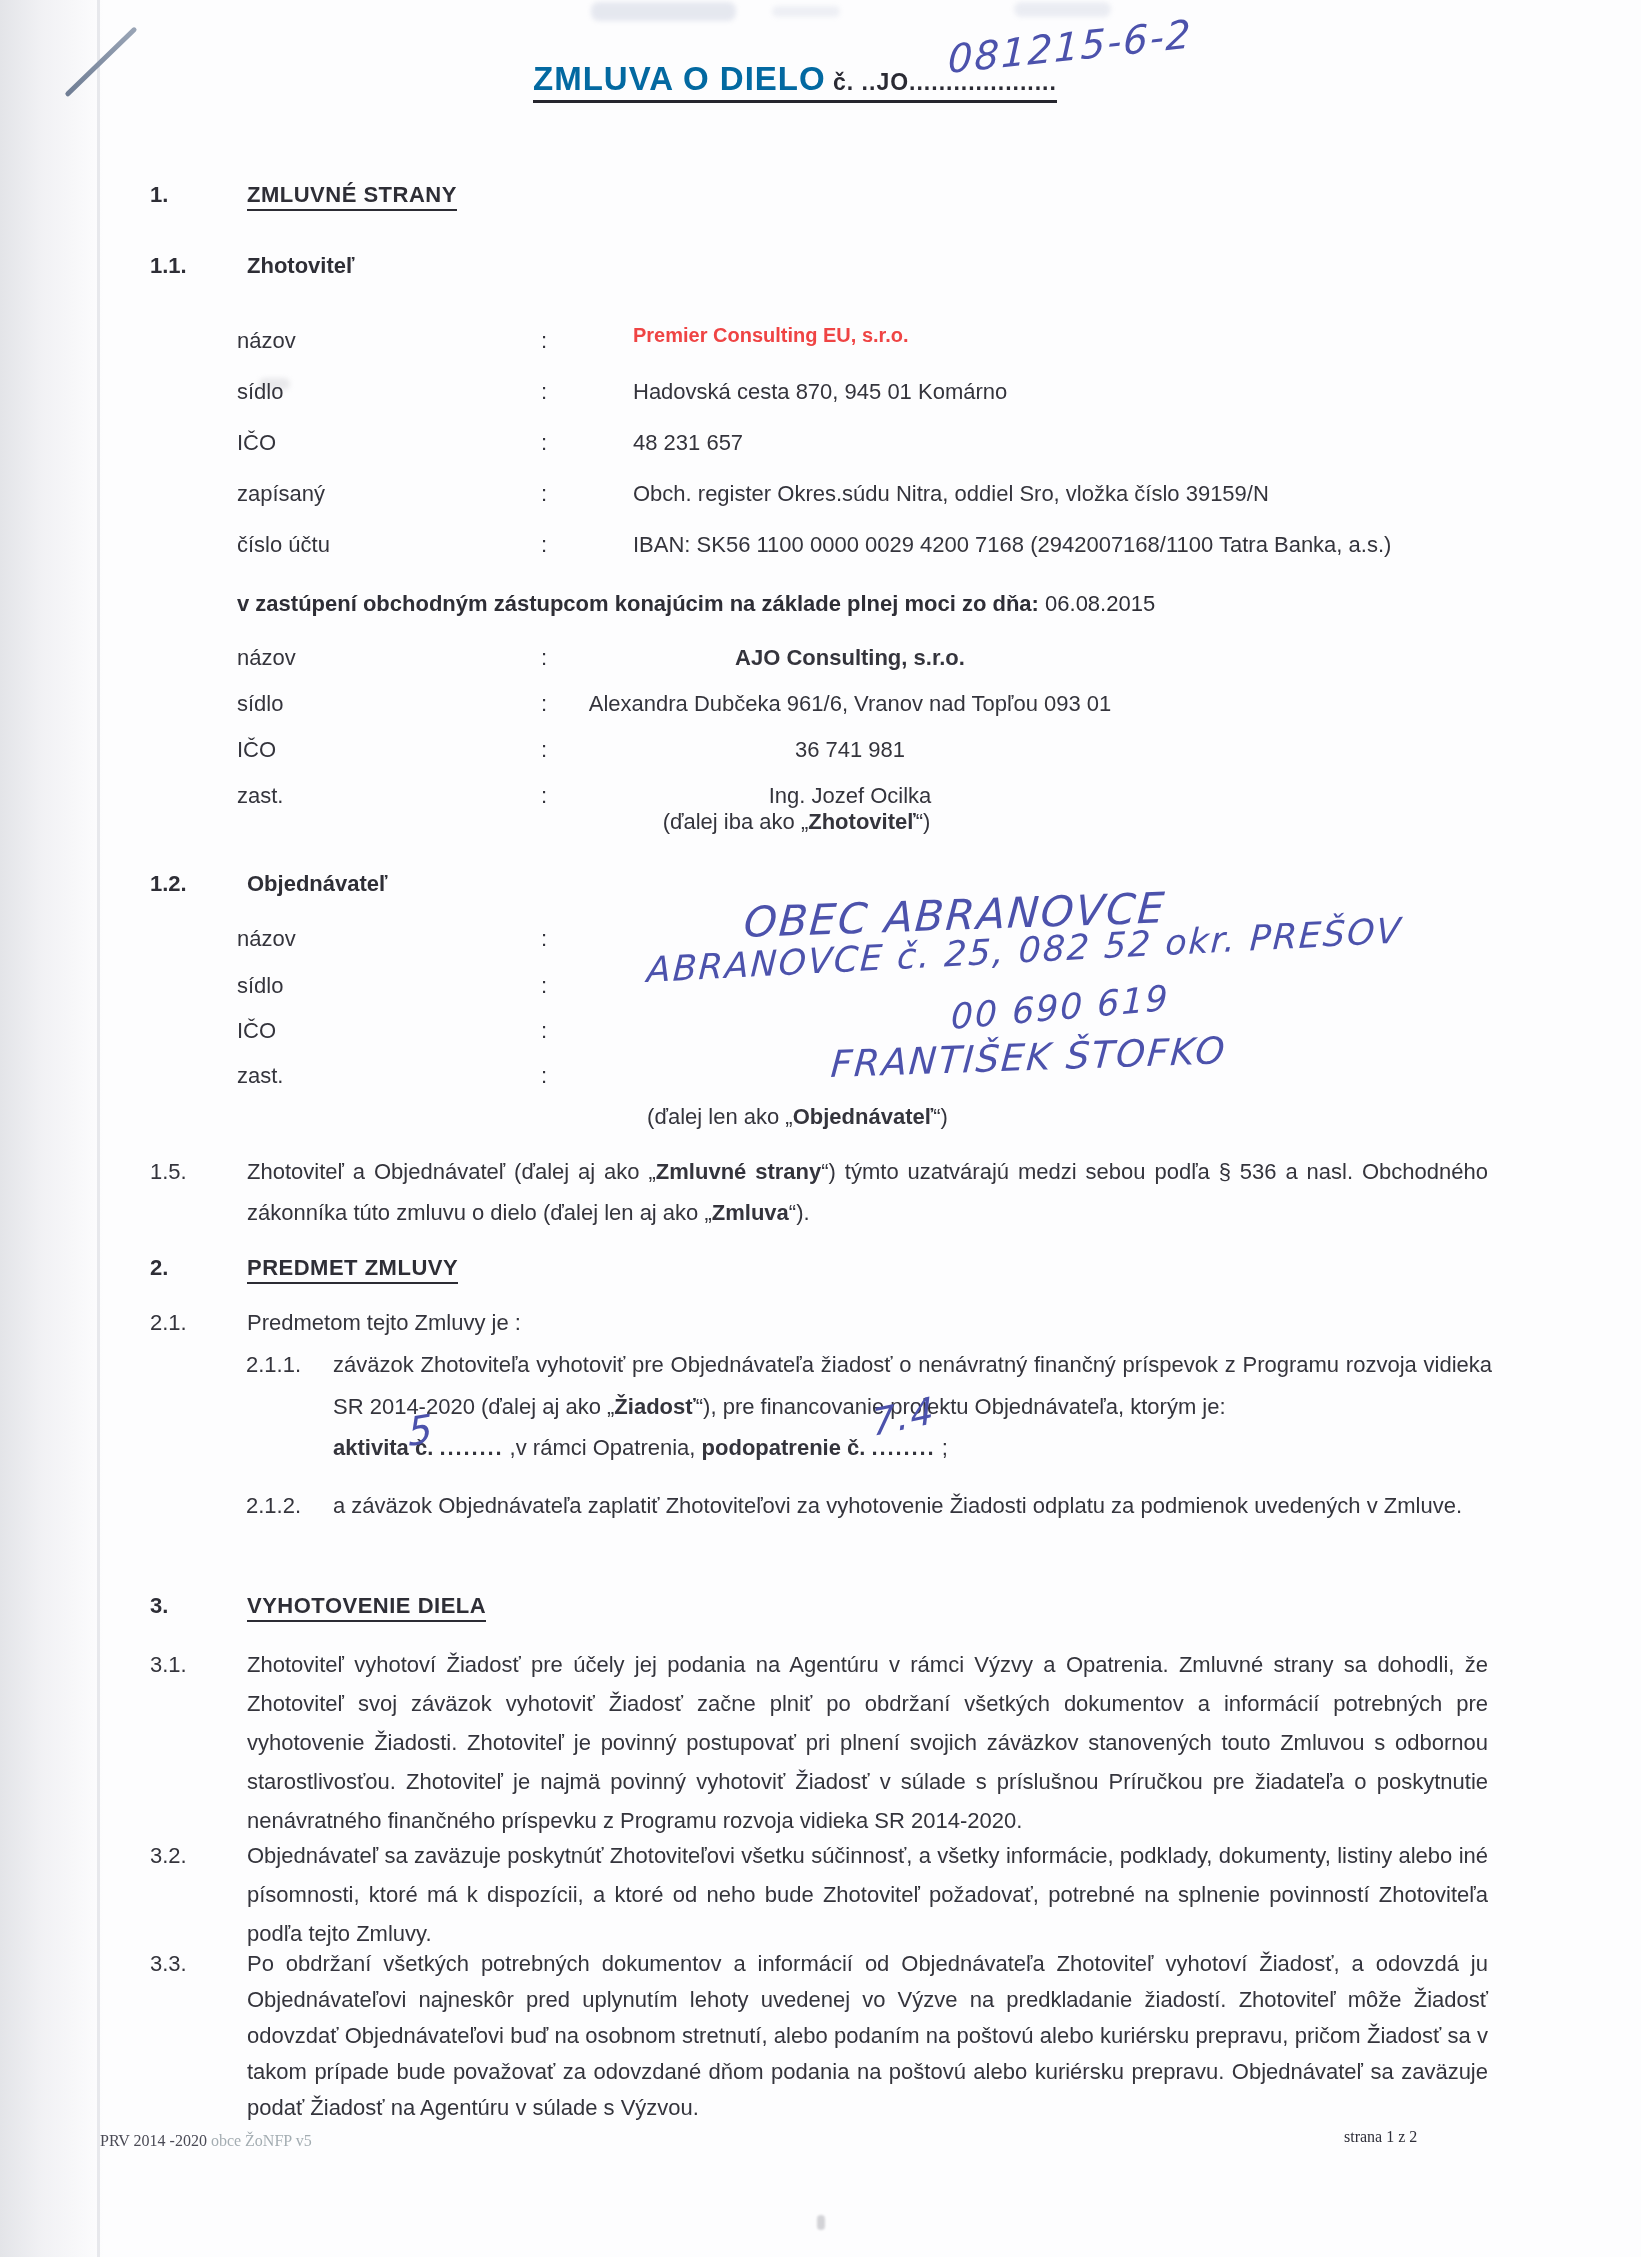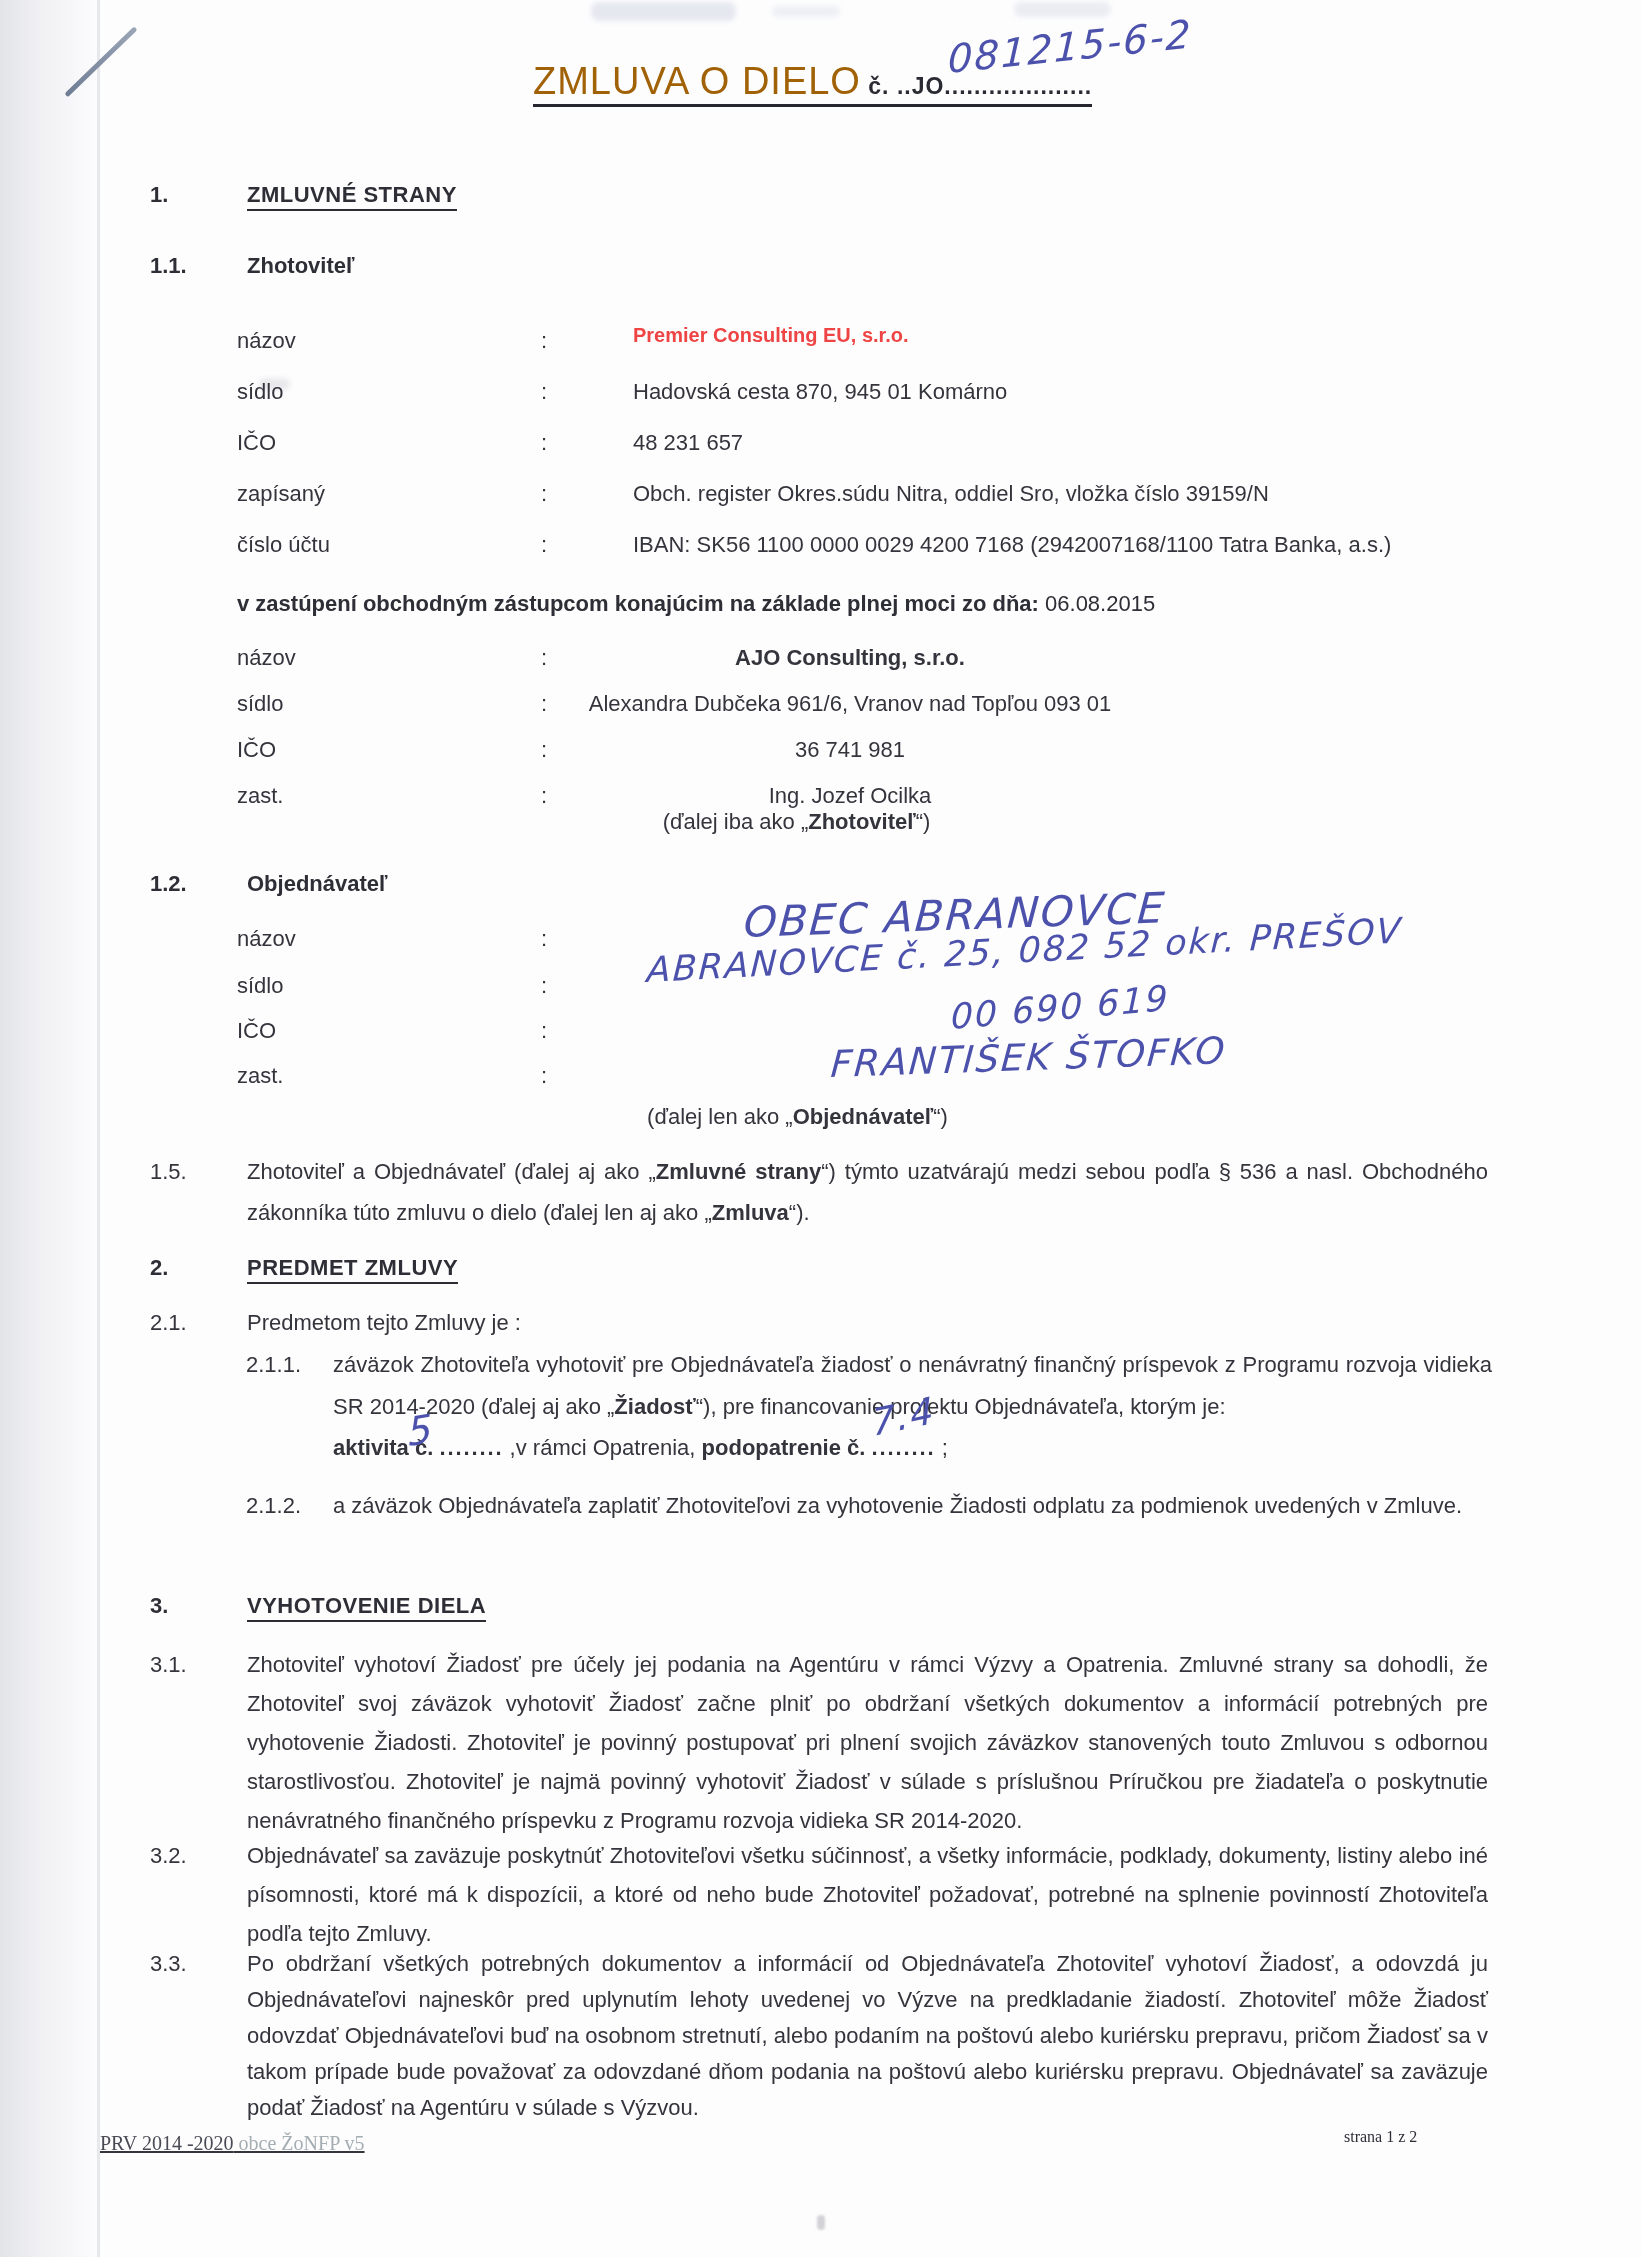--- a/index.html
+++ b/index.html
@@ -9,21 +9,21 @@
   .edge-left{position:absolute;left:0;top:0;bottom:0;width:104px;
              background:linear-gradient(90deg,#e3e4e8 0%,#f1f1f4 40%,#fdfdfe 100%);}
   .edge-line{position:absolute;left:97px;top:0;bottom:0;width:2.9px;background:#e7e8ec;}
   .blob{position:absolute;border-radius:7.7px;filter:blur(2.9px);}
   .pen-slash{position:absolute;left:66px;top:93px;width:97px;height:4.8px;border-radius:2.9px;
              background:linear-gradient(90deg,#6f7d94,#9aa5b6);transform:rotate(-44deg);
              transform-origin:0 50%;}
   
   .title-wrap{position:absolute;left:533px;top:60px;white-space:nowrap;}
   .title-underline{border-bottom:3.9px solid #26262e;padding-bottom:6.8px;}
-  .t-main{font-size:38px;font-weight:normal;color:#a16207;letter-spacing:1px;}
+  .t-main{font-size:33px;font-weight:bold;color:#0369a1;letter-spacing:1px;}
   .t-suffix{font-size:23px;font-weight:bold;color:#2a2a33;letter-spacing:1px;}
   
   .hw{position:absolute;font-family:"DejaVu Sans",sans-serif;font-style:italic;
       color:#4c52ac;white-space:nowrap;transform-origin:left center;letter-spacing:1.9px;}
   
   .hrow{position:absolute;font-size:22px;font-weight:bold;color:#2e2e36;white-space:nowrap;}
   .hnum{display:inline-block;width:97px;}
   .hu{border-bottom:2.9px solid #2c2c34;padding-bottom:1.9px;letter-spacing:0.5px;}
   
   .rows{position:absolute;font-size:22px;color:#34343c;}
@@ -40,21 +40,21 @@
   .alias{position:absolute;font-size:22px;text-align:center;color:#34343c;white-space:nowrap;}
   .b{font-weight:bold;}
   
   .para{position:absolute;font-size:22px;line-height:41px;text-align:justify;color:#34343c;}
   .para .pnum{position:absolute;left:0;top:0;}
   .lh40{line-height:39px;} .lh37{line-height:36px;}
   .aktline{position:absolute;font-size:22px;white-space:nowrap;color:#34343c;}
   .dots{font-weight:bold;letter-spacing:1.9px;}
   
   .footer-left{position:absolute;left:100px;top:2132px;font-family:"Liberation Serif",serif;
-               font-size:20px;white-space:nowrap;text-decoration:underline;}
+               font-size:16px;white-space:nowrap;}
   .fdark{color:#4a4a55;} .flight{color:#a4adb2;}
   .footer-right{position:absolute;left:1344px;top:2128px;font-family:"Liberation Serif",serif;
                 font-size:16px;color:#2e2e38;white-space:nowrap;}
 </style>
 </head>
 <body>
 
 <div class="page">
 
   <div class="edge-left"></div>

